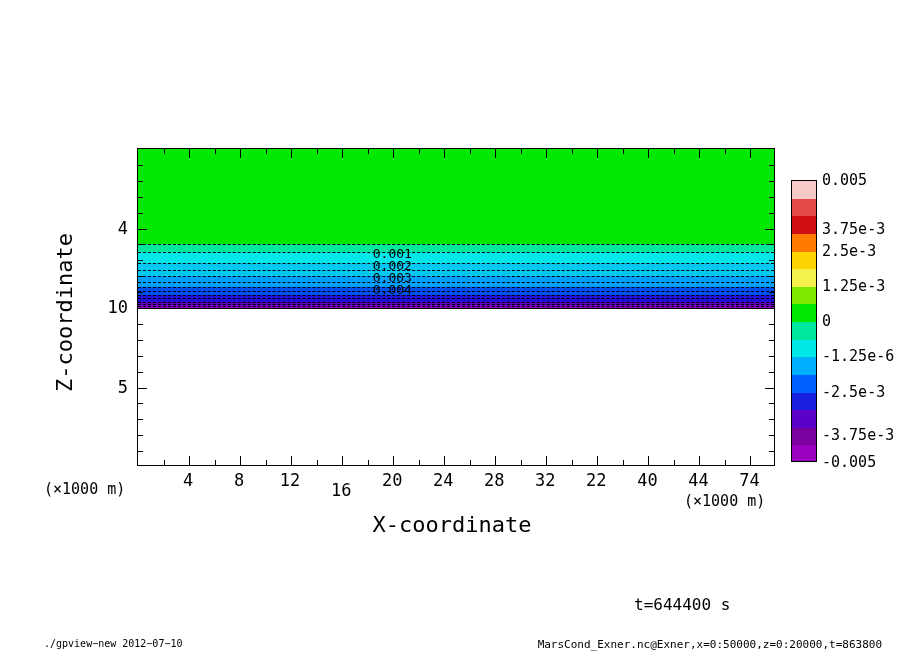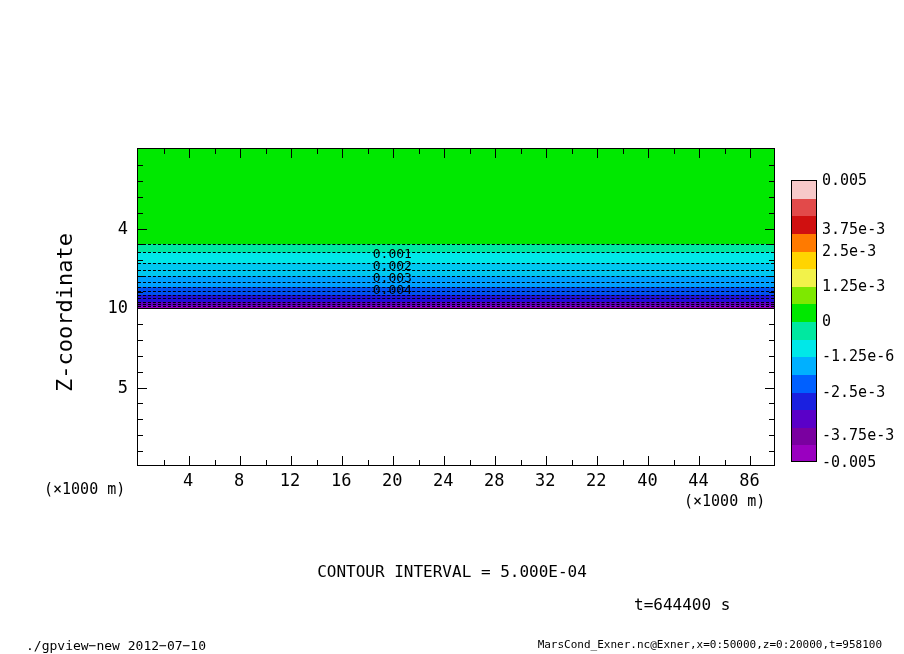--- a/index.html
+++ b/index.html
@@ -153,23 +153,23 @@
     font-size: 16px;
   }
   .time-label {
     position: absolute;
     left: 634px;
     top: 595px;
     font-size: 16px;
   }
   .footer-left {
     position: absolute;
-    left: 26px;
+    left: 44px;
     top: 638px;
-    font-size: 13px;
+    font-size: 10px;
   }
   .footer-right {
     position: absolute;
     right: 22px;
     top: 638px;
     font-size: 11px;
     text-align: right;
   }
 </style>
 </head>
@@ -288,20 +288,21 @@
       <div class="tick-y" style="left: 0px; top: 63.6px; width: 5px;"></div>
       <div class="tick-y" style="right: 0px; top: 63.6px; width: 5px;"></div>
       <div class="tick-y" style="left: 0px; top: 47.7px; width: 5px;"></div>
       <div class="tick-y" style="right: 0px; top: 47.7px; width: 5px;"></div>
       <div class="tick-y" style="left: 0px; top: 31.8px; width: 5px;"></div>
       <div class="tick-y" style="right: 0px; top: 31.8px; width: 5px;"></div>
       <div class="tick-y" style="left: 0px; top: 15.9px; width: 5px;"></div>
       <div class="tick-y" style="right: 0px; top: 15.9px; width: 5px;"></div>
     </div>
 
+  <div class="axis-title-x">X-coordinate</div>
   <div class="axis-title-y">Z-coordinate</div>
   <div class="unit-left">(×1000 m)</div>
   <div class="unit-right">(×1000 m)</div>
 
   <div class="cbar" id="colorbar">
       <div class="cbar-cell" style="height: 17.625px; background: rgb(247, 201, 201);"></div>
       <div class="cbar-cell" style="height: 17.625px; background: rgb(226, 74, 74);"></div>
       <div class="cbar-cell" style="height: 17.625px; background: rgb(208, 16, 16);"></div>
       <div class="cbar-cell" style="height: 17.625px; background: rgb(255, 122, 0);"></div>
       <div class="cbar-cell" style="height: 17.625px; background: rgb(255, 212, 0);"></div>
@@ -311,38 +312,37 @@
       <div class="cbar-cell" style="height: 17.625px; background: rgb(0, 232, 160);"></div>
       <div class="cbar-cell" style="height: 17.625px; background: rgb(0, 232, 232);"></div>
       <div class="cbar-cell" style="height: 17.625px; background: rgb(0, 176, 255);"></div>
       <div class="cbar-cell" style="height: 17.625px; background: rgb(0, 96, 255);"></div>
       <div class="cbar-cell" style="height: 17.625px; background: rgb(26, 32, 224);"></div>
       <div class="cbar-cell" style="height: 17.625px; background: rgb(90, 0, 200);"></div>
       <div class="cbar-cell" style="height: 17.625px; background: rgb(122, 0, 160);"></div>
       <div class="cbar-cell" style="height: 17.625px; background: rgb(154, 0, 192);"></div>
     </div>
 
-  <div class="contour-interval">CONTOUR INTERVAL = 5.000E-04</div>
   <div class="time-label">t=644400 s</div>
 
   <div class="footer-left">./gpview−new   2012−07−10</div>
-  <div class="footer-right">MarsCond_Exner.nc@Exner,x=0:50000,z=0:20000,t=958100</div>
+  <div class="footer-right">MarsCond_Exner.nc@Exner,x=0:50000,z=0:20000,t=863800</div>
 
 <div class="xticklabel" style="left: 188.04px; top: 470px;">4</div>
     <div class="xticklabel" style="left: 239.08px; top: 470px;">8</div>
     <div class="xticklabel" style="left: 290.12px; top: 470px;">12</div>
-    <div class="xticklabel" style="left: 341.16px; top: 470px;">16</div>
+    <div class="xticklabel" style="left: 341.16px; top: 480px;">16</div>
     <div class="xticklabel" style="left: 392.2px; top: 470px;">20</div>
     <div class="xticklabel" style="left: 443.24px; top: 470px;">24</div>
     <div class="xticklabel" style="left: 494.28px; top: 470px;">28</div>
     <div class="xticklabel" style="left: 545.32px; top: 470px;">32</div>
     <div class="xticklabel" style="left: 596.36px; top: 470px;">22</div>
     <div class="xticklabel" style="left: 647.4px; top: 470px;">40</div>
     <div class="xticklabel" style="left: 698.44px; top: 470px;">44</div>
-    <div class="xticklabel" style="left: 749.48px; top: 470px;">86</div>
+    <div class="xticklabel" style="left: 749.48px; top: 470px;">74</div>
     <div class="yticklabel" style="left: 96px; width: 32px; top: 386.5px;">5</div>
     <div class="yticklabel" style="left: 96px; width: 32px; top: 307px;">10</div>
     <div class="yticklabel" style="left: 96px; width: 32px; top: 227.5px;">4</div>
     <div class="cbar-label" style="top: 180px;">0.005</div>
     <div class="cbar-label" style="top: 229px;">3.75e-3</div>
     <div class="cbar-label" style="top: 250.5px;">2.5e-3</div>
     <div class="cbar-label" style="top: 285.75px;">1.25e-3</div>
     <div class="cbar-label" style="top: 321px;">0</div>
     <div class="cbar-label" style="top: 356.25px;">-1.25e-6</div>
     <div class="cbar-label" style="top: 391.5px;">-2.5e-3</div>

